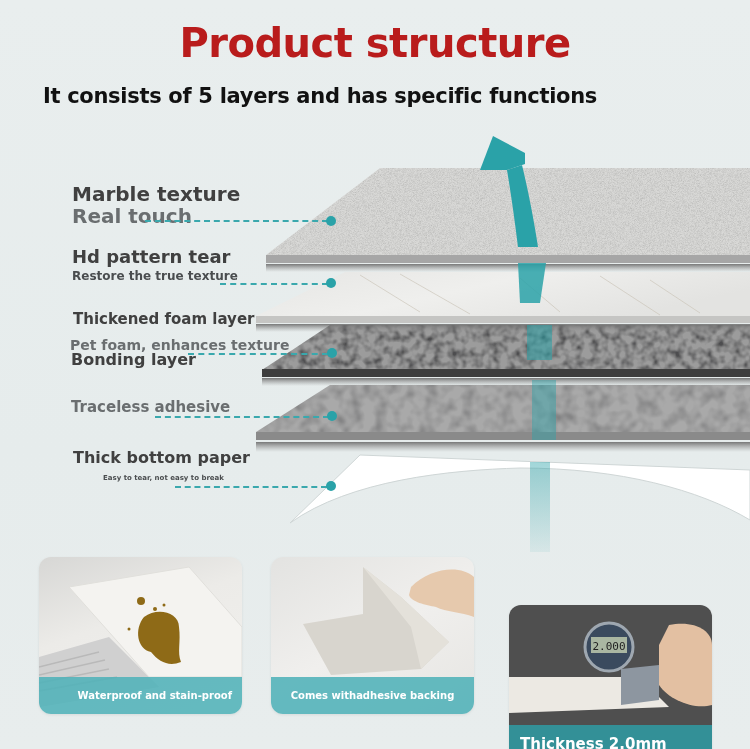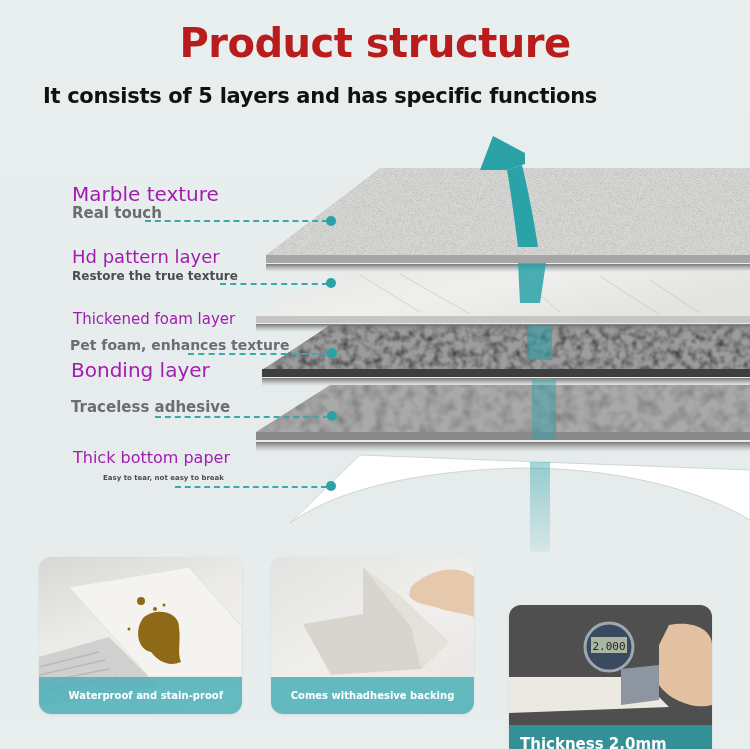--- a/index.html
+++ b/index.html
@@ -10,21 +10,21 @@
   }
   .abs { position:absolute; }
   .title {
     left:0; width:750px; top:20px; text-align:center;
     font-size:40px; font-weight:bold; color:#b91c1c; letter-spacing:-0.5px;
   }
   .subtitle {
     left:0; width:640px; top:84px; text-align:center;
     font-size:21px; font-weight:bold; color:#111; letter-spacing:-0.3px;
   }
-  .lbl-main { color:#a21caf; font-weight:normal; }
+  .lbl-main { color:#404040; font-weight:bold; }
   .lbl-sub { color:#6a6e70; font-weight:bold; }
   .dash { border-top:2px dashed #3aa8ad; height:0; }
   .dot { width:10px; height:10px; border-radius:50%; background:#2aa2a8; }
 
   
   .card {
     border-radius:12px; overflow:hidden; width:203px; height:157px;
     box-shadow:0 1px 3px rgba(0,0,0,0.08);
   }
   .card-band {
@@ -114,35 +114,35 @@
     <rect x="530" y="462" width="20" height="90" fill="url(#fadeArrow)" opacity="0.55"></rect>
     <rect x="532" y="380" width="24" height="60" fill="#2aa2a8" opacity="0.45"></rect>
     <rect x="527" y="325" width="25" height="35" fill="#2aa2a8" opacity="0.55"></rect>
     <path d="M518 263 L 546 263 L 540 303 L 520 303 Z" fill="#2aa2a8" opacity="0.85"></path>
     <path d="M507 170 C 512 200, 516 230, 518 247 L 538 247 C 534 220, 528 190, 522 165 L 525 164 Z" fill="#2aa2a8"></path>
     <polygon points="493,136 480,170 507,170 522,165 525,164 525,153" fill="#2aa2a8"></polygon>
   </g>
 </svg>
 
 <div class="abs lbl-main" style="left:72px;top:182px;font-size:20px;">Marble texture</div>
-<div class="abs lbl-sub" style="left:72px;top:204px;font-size:15px;">Real touch</div>
+<div class="abs lbl-sub" style="left:72px;top:204px;font-size:20px;">Real touch</div>
 <div class="abs dash" style="left:145px;top:220px;width:183px;"></div>
 <div class="abs dot" style="left:326px;top:216px;"></div>
 
-<div class="abs lbl-main" style="left:72px;top:246px;font-size:18px;">Hd pattern layer</div>
+<div class="abs lbl-main" style="left:72px;top:246px;font-size:18px;">Hd pattern tear</div>
 <div class="abs lbl-sub" style="left:72px;top:269px;font-size:12px;color:#4a4d4f;text-align:right;">Restore the true texture</div>
 <div class="abs dash" style="left:220px;top:283px;width:108px;"></div>
 <div class="abs dot" style="left:326px;top:278px;"></div>
 
 <div class="abs lbl-main" style="left:73px;top:310px;font-size:15px;">Thickened foam layer</div>
 <div class="abs lbl-sub" style="left:70px;top:337px;font-size:14px;">Pet foam, enhances texture</div>
 <div class="abs dash" style="left:188px;top:353px;width:140px;"></div>
 <div class="abs dot" style="left:327px;top:348px;"></div>
 
-<div class="abs lbl-main" style="left:71px;top:358px;font-size:20px;">Bonding layer</div>
+<div class="abs lbl-main" style="left:71px;top:350px;font-size:16px;">Bonding layer</div>
 <div class="abs lbl-sub" style="left:71px;top:398px;font-size:15px;">Traceless adhesive</div>
 <div class="abs dash" style="left:155px;top:416px;width:174px;"></div>
 <div class="abs dot" style="left:327px;top:411px;"></div>
 
 <div class="abs lbl-main" style="left:73px;top:448px;font-size:16px;">Thick bottom paper</div>
 <div class="abs lbl-sub" style="left:71px;top:474px;font-size:7px;color:#4a4d4f;padding-left:32px;">Easy to tear, not easy to break</div>
 <div class="abs dash" style="left:175px;top:486px;width:152px;"></div>
 <div class="abs dot" style="left:326px;top:481px;"></div>
 
 <div class="abs card" style="left:39px;top:557px;background:linear-gradient(160deg,#d7d7d5 0%,#ecebe8 40%,#f2f1ee 100%);">
@@ -154,21 +154,21 @@
       <line x1="0" y1="126" x2="70" y2="112"></line>
       <line x1="0" y1="134" x2="78" y2="120"></line>
     </g>
     <polygon points="30,30 150,10 203,70 203,120 110,120" fill="#f4f3f0" stroke="#e0dfdb"></polygon>
     <path d="M105 60 C 118 50, 140 55, 140 70 C 142 85, 138 95, 142 105 C 130 110, 120 105, 112 95 C 98 92, 95 72, 105 60 Z" fill="#8e6a17"></path>
     <circle cx="102" cy="44" r="4" fill="#8e6a17"></circle>
     <circle cx="116" cy="52" r="2" fill="#8e6a17"></circle>
     <circle cx="90" cy="72" r="1.5" fill="#8e6a17"></circle>
     <circle cx="125" cy="48" r="1.5" fill="#8e6a17"></circle>
   </svg>
-  <div class="card-band" style="justify-content:flex-end;padding-right:19px;font-size:10px;margin-top:35px;">
+  <div class="card-band" style="justify-content:flex-end;padding-right:10px;font-size:10px;margin-top:35px;">
     <span>Waterproof and stain-proof</span>
   </div>
 </div>
 
 <div class="abs card" style="left:271px;top:557px;background:linear-gradient(150deg,#e3e3e1 0%,#f0efed 50%,#e6e5e2 100%);">
   <svg width="203" height="157" style="position:absolute;left:0;top:0">
     <polygon points="32,67 92,57 92,10 130,40 178,85 150,112 60,118" fill="#d8d5ce"></polygon>
     <polygon points="92,10 130,40 178,85 150,112 140,70" fill="#e4e1da"></polygon>
     <path d="M140 30 C 160 10, 190 8, 203 20 L 203 60 C 190 55, 175 55, 165 50 C 155 48, 140 45, 138 38 Z" fill="#e6c9ad"></path>
   </svg>

